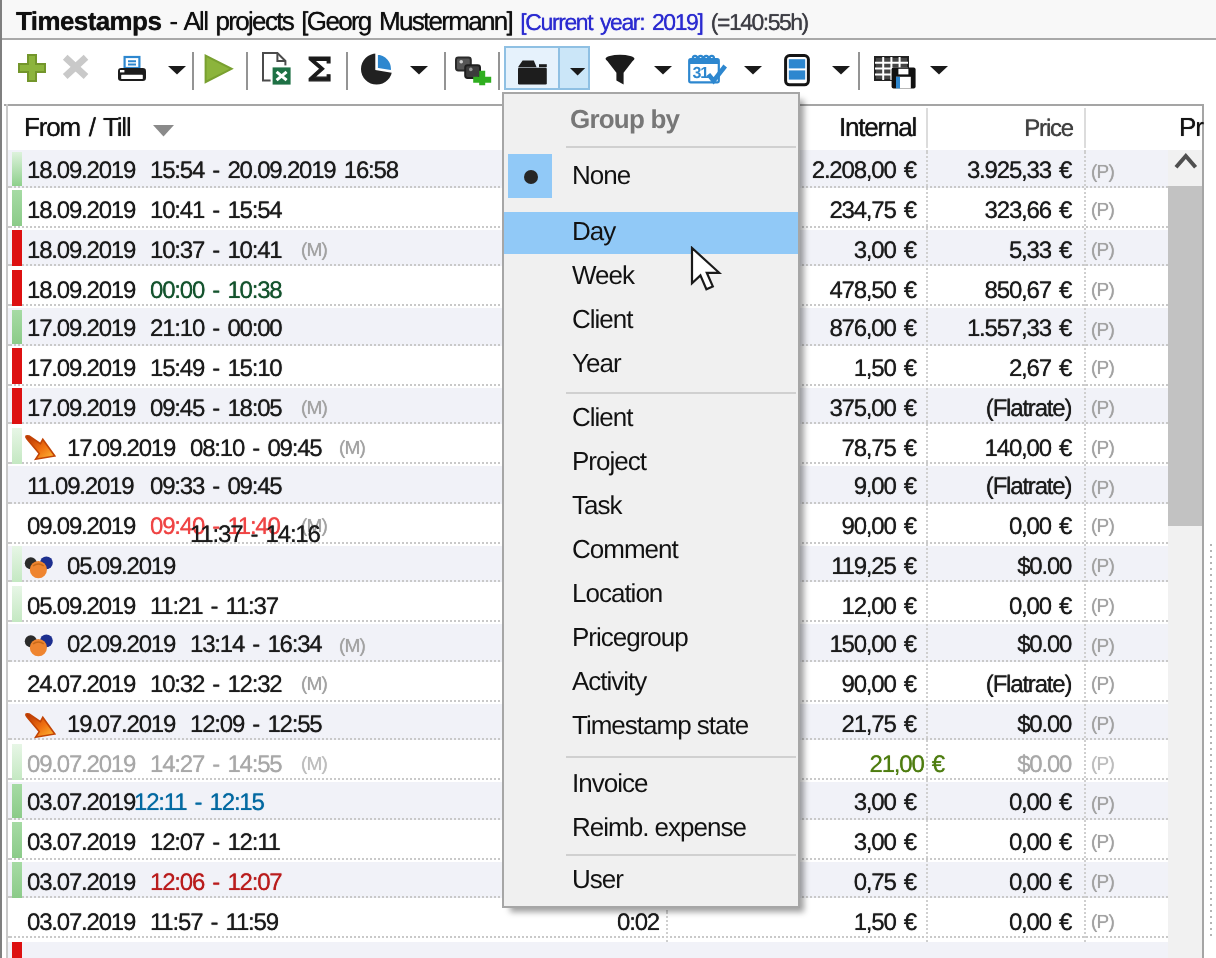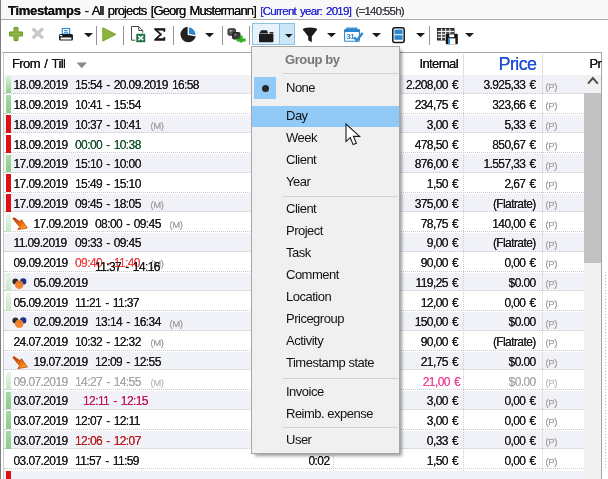--- a/index.html
+++ b/index.html
@@ -110,21 +110,21 @@
   </svg>
 <div class="abs" style="left:2px;top:52px;width:600px;height:1px;background:#a5a5a5"></div>
 <div class="abs" style="left:601px;top:52px;width:1px;height:427px;background:#a5a5a5"></div>
 <div class="abs" style="left:3px;top:52px;width:1px;height:427px;background:#c9c9c9"></div>
 <div class="abs" style="left:4px;top:53px;width:597px;height:22px;background:#fff"></div>
 <div class="txt" style="left:12px;top:57px;font-size:13px;letter-spacing:-0.6px;color:#141414">From / Till</div>
 <svg class="abs" style="left:76px;top:61.5px" width="12" height="7" viewBox="0 0 12 7">
     <polygon points="0.5,0.5 11,0.5 5.75,6.2" fill="#8a8a8a"></polygon>
   </svg>
 <div class="txt" style="right:150px;top:57px;font-size:13px;letter-spacing:-0.6px;color:#141414">Internal</div>
-<div class="txt" style="right:71.5px;top:57px;font-size:18px;letter-spacing:-0.6px;color:#1d4ed8">Price</div>
+<div class="txt" style="right:71.5px;top:57px;font-size:12px;letter-spacing:-0.6px;color:#404040">Price</div>
 <div class="txt" style="left:589.5px;top:57px;font-size:13px;letter-spacing:-0.6px;color:#141414">Pr</div>
 <div class="abs" style="left:463px;top:54px;width:1px;height:20px;background:#dcdcdc"></div>
 <div class="abs" style="left:542px;top:54px;width:1px;height:20px;background:#dcdcdc"></div>
 <div class="abs" style="left:4px;top:75.00px;width:580px;height:18.75px;background:#f1f2f8;border-bottom:1px dotted #c9c9c9"></div>
 <div class="abs" style="left:6px;top:75.50px;width:5px;height:17.75px;background:linear-gradient(to bottom,#ddf2dc,#8ed08c)"></div>
 <div class="txt" style="left:13.5px;top:78.40px;color:#1b1b1b">18.09.2019</div>
 <div class="txt" style="left:75px;top:78.40px;color:#1b1b1b">15:54 - 20.09.2019 16:58</div>
 <div class="txt" style="right:150px;top:78.40px;color:#1b1b1b">2.208,00 €</div>
 <div class="txt" style="right:72.39999999999998px;top:78.40px;color:#1b1b1b">3.925,33 €</div>
 <div class="txt sm" style="left:545.5px;top:79.60px;color:#a2a2a2">(P)</div>
@@ -146,21 +146,21 @@
 <div class="abs" style="left:4px;top:134.25px;width:580px;height:18.75px;background:#ffffff;border-bottom:1px dotted #c9c9c9"></div>
 <div class="abs" style="left:6px;top:134.75px;width:5px;height:17.75px;background:#dd1111"></div>
 <div class="txt" style="left:13.5px;top:137.65px;color:#1b1b1b">18.09.2019</div>
 <div class="txt" style="left:75px;top:137.65px;color:#14532d">00:00 - 10:38</div>
 <div class="txt" style="right:150px;top:137.65px;color:#1b1b1b">478,50 €</div>
 <div class="txt" style="right:72.39999999999998px;top:137.65px;color:#1b1b1b">850,67 €</div>
 <div class="txt sm" style="left:545.5px;top:138.85px;color:#a2a2a2">(P)</div>
 <div class="abs" style="left:4px;top:154.00px;width:580px;height:18.75px;background:#f1f2f8;border-bottom:1px dotted #c9c9c9"></div>
 <div class="abs" style="left:6px;top:154.50px;width:5px;height:17.75px;background:linear-gradient(to bottom,#a6dba4,#8bcb89)"></div>
 <div class="txt" style="left:13.5px;top:157.40px;color:#1b1b1b">17.09.2019</div>
-<div class="txt" style="left:75px;top:157.40px;color:#1b1b1b">15:10 - 10:00</div>
+<div class="txt" style="left:75px;top:157.40px;color:#1b1b1b">21:10 - 00:00</div>
 <div class="txt" style="right:150px;top:157.40px;color:#1b1b1b">876,00 €</div>
 <div class="txt" style="right:72.39999999999998px;top:157.40px;color:#1b1b1b">1.557,33 €</div>
 <div class="txt sm" style="left:545.5px;top:158.60px;color:#a2a2a2">(P)</div>
 <div class="abs" style="left:4px;top:173.75px;width:580px;height:18.75px;background:#ffffff;border-bottom:1px dotted #c9c9c9"></div>
 <div class="abs" style="left:6px;top:174.25px;width:5px;height:17.75px;background:#dd1111"></div>
 <div class="txt" style="left:13.5px;top:177.15px;color:#1b1b1b">17.09.2019</div>
 <div class="txt" style="left:75px;top:177.15px;color:#1b1b1b">15:49 - 15:10</div>
 <div class="txt" style="right:150px;top:177.15px;color:#1b1b1b">1,50 €</div>
 <div class="txt" style="right:72.39999999999998px;top:177.15px;color:#1b1b1b">2,67 €</div>
 <div class="txt sm" style="left:545.5px;top:178.35px;color:#a2a2a2">(P)</div>
@@ -168,21 +168,21 @@
 <div class="abs" style="left:6px;top:194.00px;width:5px;height:17.75px;background:#dd1111"></div>
 <div class="txt" style="left:13.5px;top:196.90px;color:#1b1b1b">17.09.2019</div>
 <div class="txt" style="left:75px;top:196.90px;color:#1b1b1b">09:45 - 18:05</div>
 <div class="txt sm" style="left:150.5px;top:198.10px;color:#a2a2a2">(M)</div>
 <div class="txt" style="right:150px;top:196.90px;color:#1b1b1b">375,00 €</div>
 <div class="txt" style="right:72.39999999999998px;top:196.90px;color:#1b1b1b">(Flatrate)</div>
 <div class="txt sm" style="left:545.5px;top:198.10px;color:#a2a2a2">(P)</div>
 <div class="abs" style="left:4px;top:213.25px;width:580px;height:18.75px;background:#ffffff;border-bottom:1px dotted #c9c9c9"></div>
 <div class="abs" style="left:6px;top:213.75px;width:5px;height:17.75px;background:linear-gradient(to bottom,#e7f6e6,#c4e8c2)"></div>
 <div class="txt" style="left:33.5px;top:216.65px;color:#1b1b1b">17.09.2019</div>
-<div class="txt" style="left:95px;top:216.65px;color:#1b1b1b">08:00 - 09:45</div>
+<div class="txt" style="left:95px;top:216.65px;color:#1b1b1b">08:10 - 09:45</div>
 <div class="txt sm" style="left:169.5px;top:217.85px;color:#a2a2a2">(M)</div>
 <div class="txt" style="right:150px;top:216.65px;color:#1b1b1b">78,75 €</div>
 <div class="txt" style="right:72.39999999999998px;top:216.65px;color:#1b1b1b">140,00 €</div>
 <div class="txt sm" style="left:545.5px;top:217.85px;color:#a2a2a2">(P)</div>
 <svg class="abs" style="left:11.5px;top:217.45px" width="17" height="16" viewBox="0 0 17 16">
     <defs>
       <linearGradient id="ag" x1="0" y1="0" x2="1" y2="1">
         <stop offset="0" stop-color="#b33104"></stop>
         <stop offset="0.55" stop-color="#f07010"></stop>
         <stop offset="1" stop-color="#fdbf3a"></stop>
@@ -257,42 +257,42 @@
         <stop offset="1" stop-color="#fdbf3a"></stop>
       </linearGradient>
     </defs>
     <path d="M1.6 2.6 q-1.8 -2.2 1 -1.6 l5.6 3.8 l1.2 -2.2 l6 8.4 l-9.6 1.6 l1.8 -2.8 z" fill="url(#ag)" stroke="#c24405" stroke-width="0.8"></path>
   </svg>
 <div class="abs" style="left:4px;top:371.25px;width:580px;height:18.75px;background:#ffffff;border-bottom:1px dotted #c9c9c9"></div>
 <div class="abs" style="left:6px;top:371.75px;width:5px;height:17.75px;background:linear-gradient(to bottom,#e7f6e6,#c4e8c2)"></div>
 <div class="txt" style="left:13.5px;top:374.65px;color:#a8a8a8">09.07.2019</div>
 <div class="txt" style="left:75px;top:374.65px;color:#a8a8a8">14:27 - 14:55</div>
 <div class="txt sm" style="left:150.5px;top:375.85px;color:#bdbdbd">(M)</div>
-<div class="txt" style="right:148px;top:374.65px;color:#ec4899">21,00 €</div>
+<div class="txt" style="right:136px;top:374.65px;color:#4d7c0f">21,00 €</div>
 <div class="txt" style="right:72.39999999999998px;top:374.65px;color:#a8a8a8">$0.00</div>
 <div class="txt sm" style="left:545.5px;top:375.85px;color:#bdbdbd">(P)</div>
 <div class="abs" style="left:4px;top:391.00px;width:580px;height:18.75px;background:#f1f2f8;border-bottom:1px dotted #c9c9c9"></div>
 <div class="abs" style="left:6px;top:391.50px;width:5px;height:17.75px;background:linear-gradient(to bottom,#a6dba4,#8bcb89)"></div>
 <div class="txt" style="left:13.5px;top:394.40px;color:#1b1b1b">03.07.2019</div>
-<div class="txt" style="left:83px;top:394.40px;color:#be185d">12:11 - 12:15</div>
+<div class="txt" style="left:67px;top:394.40px;color:#0369a1">12:11 - 12:15</div>
 <div class="txt" style="right:150px;top:394.40px;color:#1b1b1b">3,00 €</div>
 <div class="txt" style="right:72.39999999999998px;top:394.40px;color:#1b1b1b">0,00 €</div>
 <div class="txt sm" style="left:545.5px;top:395.60px;color:#a2a2a2">(P)</div>
 <div class="abs" style="left:4px;top:410.75px;width:580px;height:18.75px;background:#ffffff;border-bottom:1px dotted #c9c9c9"></div>
 <div class="abs" style="left:6px;top:411.25px;width:5px;height:17.75px;background:linear-gradient(to bottom,#a6dba4,#8bcb89)"></div>
 <div class="txt" style="left:13.5px;top:414.15px;color:#1b1b1b">03.07.2019</div>
 <div class="txt" style="left:75px;top:414.15px;color:#1b1b1b">12:07 - 12:11</div>
 <div class="txt" style="right:150px;top:414.15px;color:#1b1b1b">3,00 €</div>
 <div class="txt" style="right:72.39999999999998px;top:414.15px;color:#1b1b1b">0,00 €</div>
 <div class="txt sm" style="left:545.5px;top:415.35px;color:#a2a2a2">(P)</div>
 <div class="abs" style="left:4px;top:430.50px;width:580px;height:18.75px;background:#f1f2f8;border-bottom:1px dotted #c9c9c9"></div>
 <div class="abs" style="left:6px;top:431.00px;width:5px;height:17.75px;background:linear-gradient(to bottom,#a6dba4,#8bcb89)"></div>
 <div class="txt" style="left:13.5px;top:433.90px;color:#1b1b1b">03.07.2019</div>
 <div class="txt" style="left:75px;top:433.90px;color:#b91c1c">12:06 - 12:07</div>
-<div class="txt" style="right:150px;top:433.90px;color:#1b1b1b">0,33 €</div>
+<div class="txt" style="right:150px;top:433.90px;color:#1b1b1b">0,75 €</div>
 <div class="txt" style="right:72.39999999999998px;top:433.90px;color:#1b1b1b">0,00 €</div>
 <div class="txt sm" style="left:545.5px;top:435.10px;color:#a2a2a2">(P)</div>
 <div class="abs" style="left:4px;top:450.25px;width:580px;height:18.75px;background:#ffffff;border-bottom:1px dotted #c9c9c9"></div>
 <div class="txt" style="left:13.5px;top:453.65px;color:#1b1b1b">03.07.2019</div>
 <div class="txt" style="left:75px;top:453.65px;color:#1b1b1b">11:57 - 11:59</div>
 <div class="txt" style="right:150px;top:453.65px;color:#1b1b1b">1,50 €</div>
 <div class="txt" style="right:72.39999999999998px;top:453.65px;color:#1b1b1b">0,00 €</div>
 <div class="txt sm" style="left:545.5px;top:454.85px;color:#a2a2a2">(P)</div>
 <div class="txt" style="right:278.5px;top:453.65px">0:02</div>
 <div class="abs" style="left:333px;top:455px;width:1px;height:24px;border-left:1px dotted #cfcfcf"></div>

